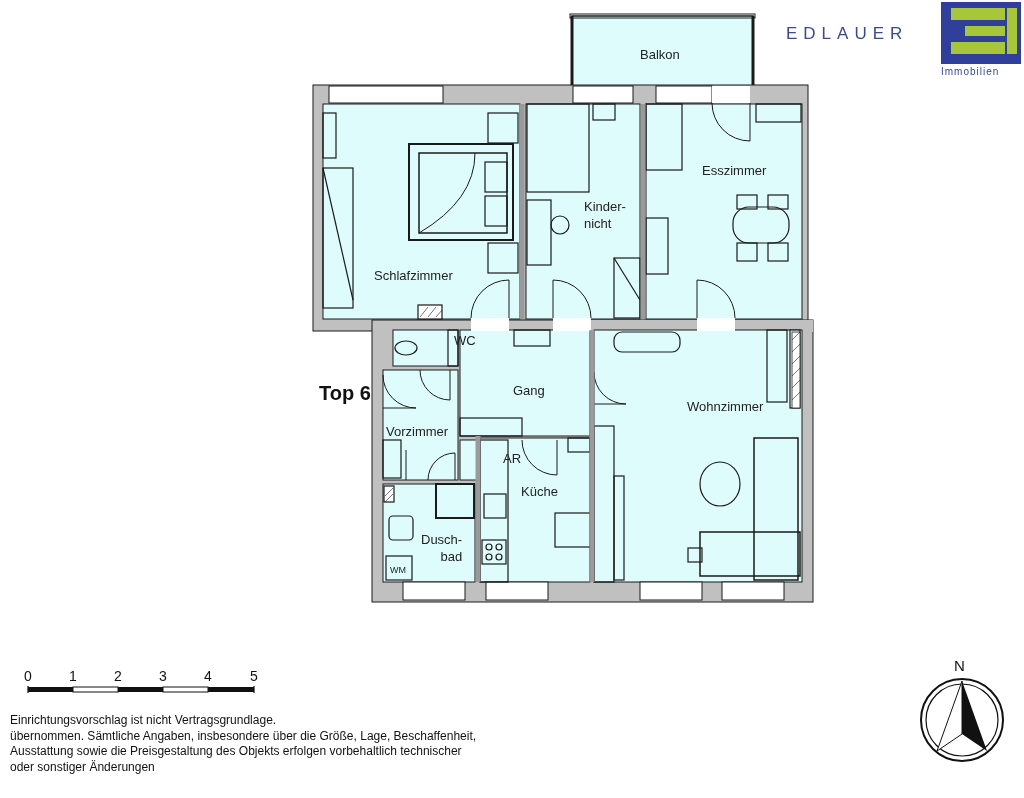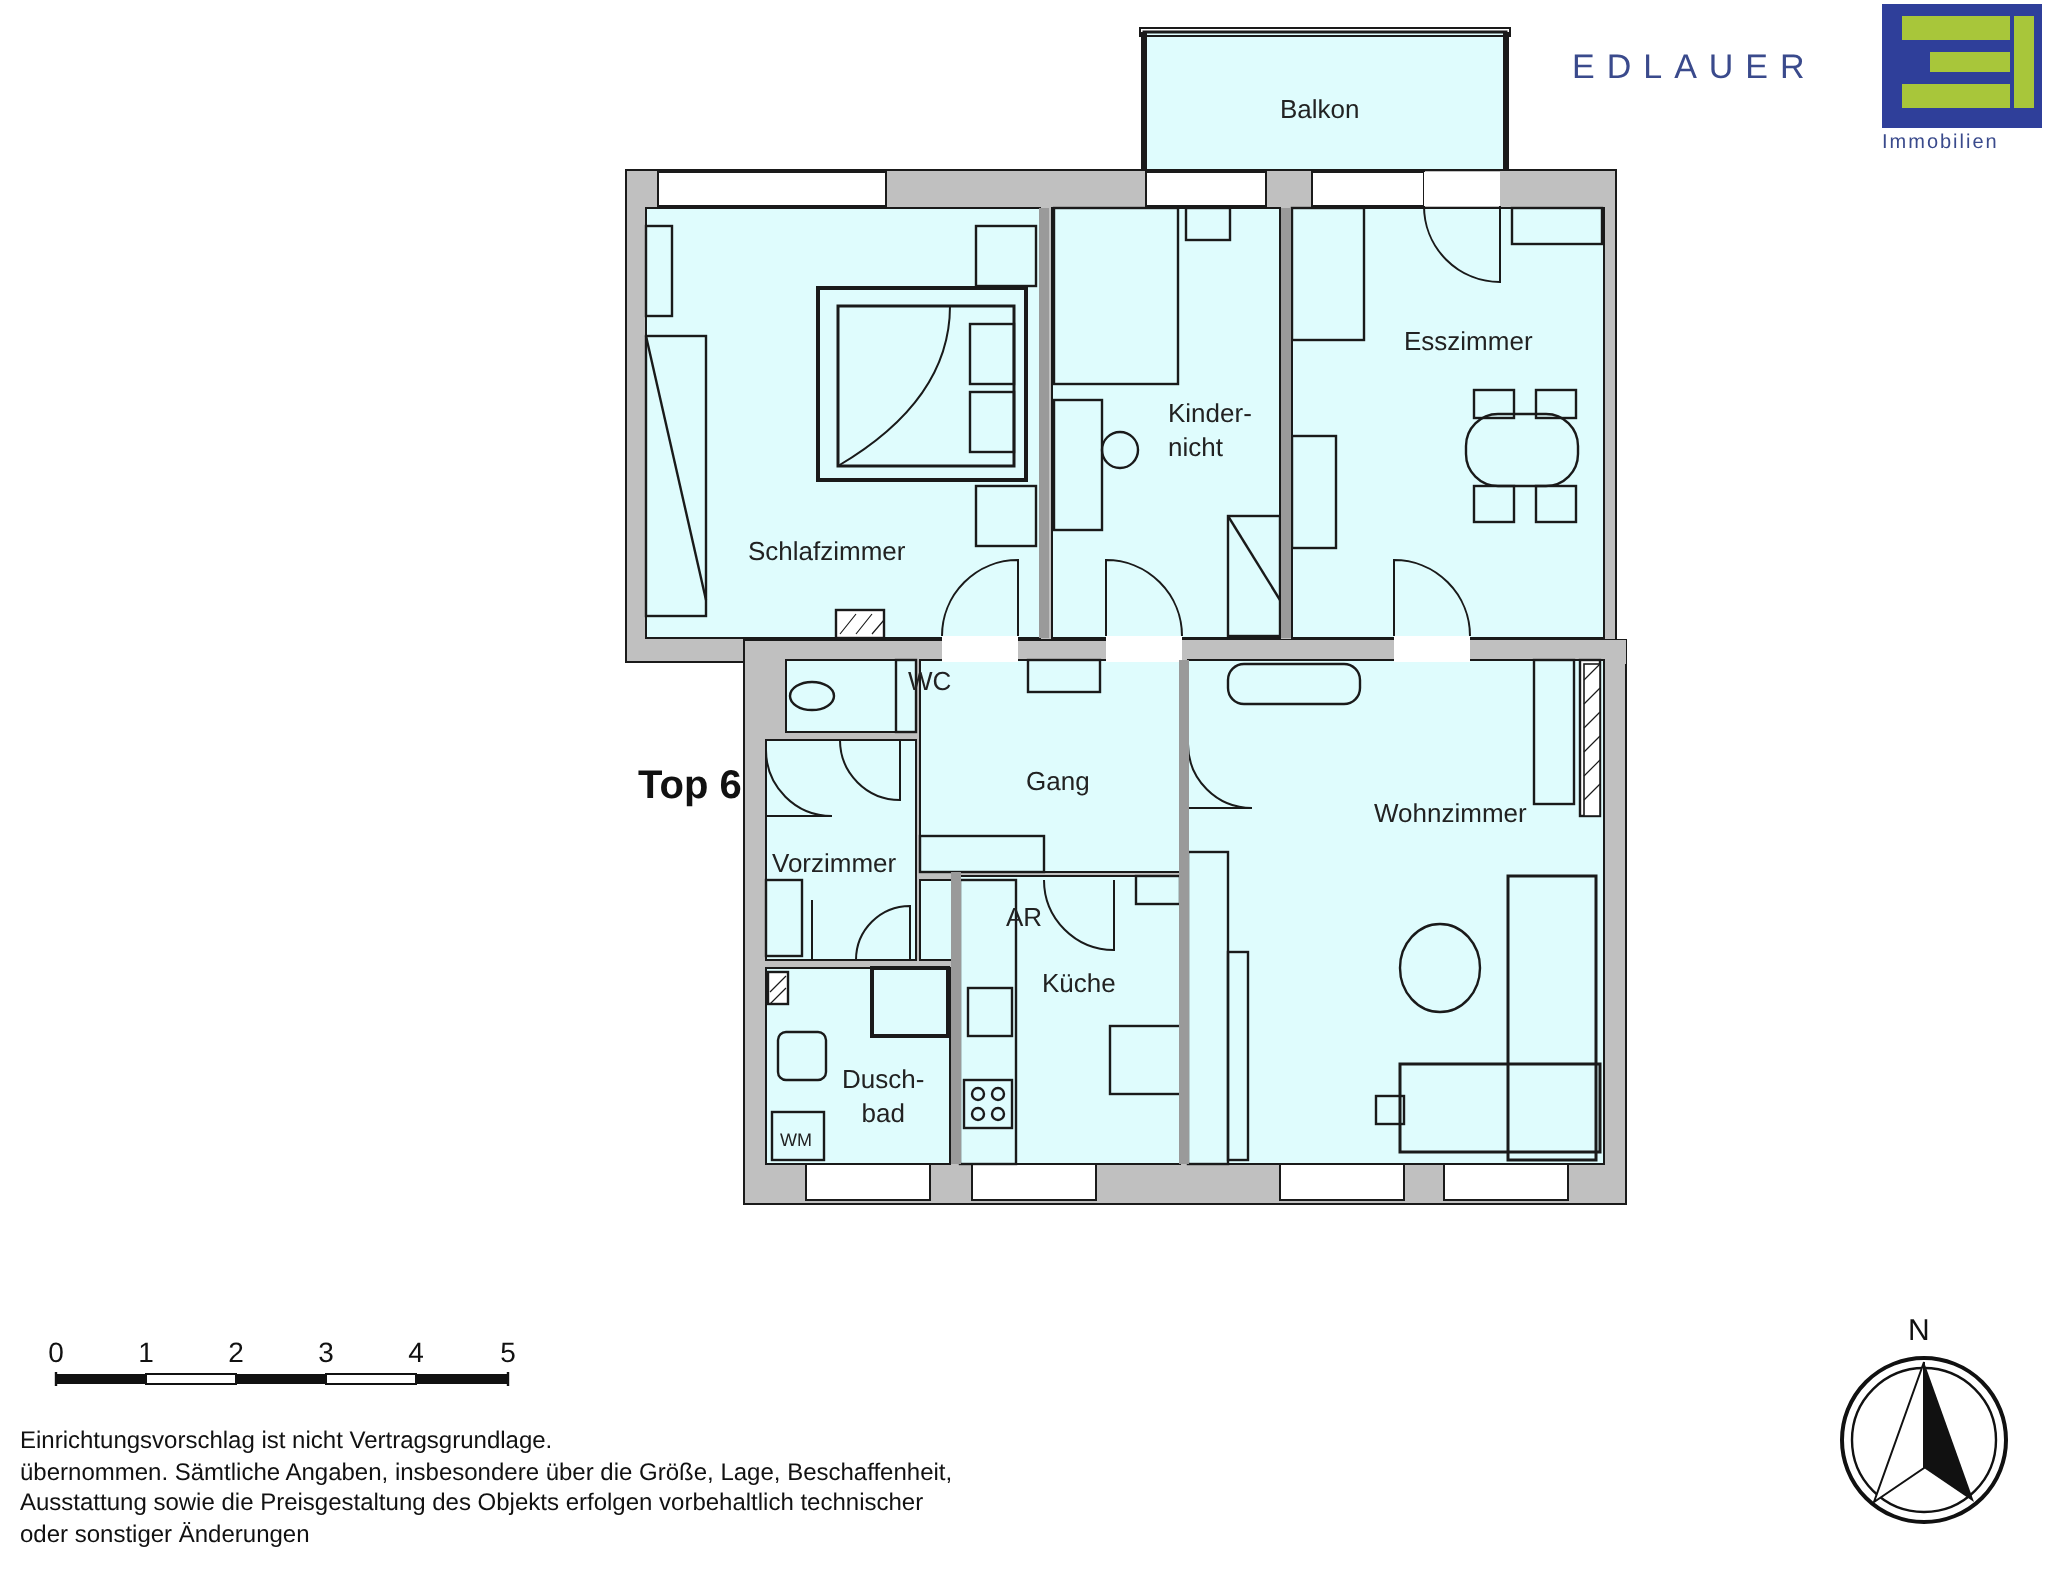--- a/index.html
+++ b/index.html
@@ -188,21 +188,21 @@
   <div>Kinder-</div>
   <div>nicht</div>
 </div>
 <div class="room-label" style="left:702px; top:162px;">Esszimmer</div>
 <div class="room-label" style="left:423px; top:332px;margin-left:31px;">WC</div>
 <div class="room-label" style="left:513px; top:382px;">Gang</div>
 <div class="room-label" style="left:651px; top:398px;margin-left:36px;">Wohnzimmer</div>
 <div class="room-label" style="left:386px; top:423px;">Vorzimmer</div>
 <div class="room-label" style="left:459px; top:450px;padding-left:44px;">AR</div>
 <div class="room-label" style="left:521px; top:483px;">Küche</div>
-<div class="room-label" style="left:421px; top:531px; text-align:center;">
+<div class="room-label" style="left:421px; top:531px; text-align:right;">
   <div>Dusch-</div>
   <div>bad</div>
 </div>
 <div class="room-label" style="left:390px; top:562px; font-size:9px;">WM</div>
 
 <div class="top-label">Top 6</div>
 
 <div class="scale">
   <span class="scale-num" style="left:6px;">0</span>
   <span class="scale-num" style="left:51px;">1</span>

